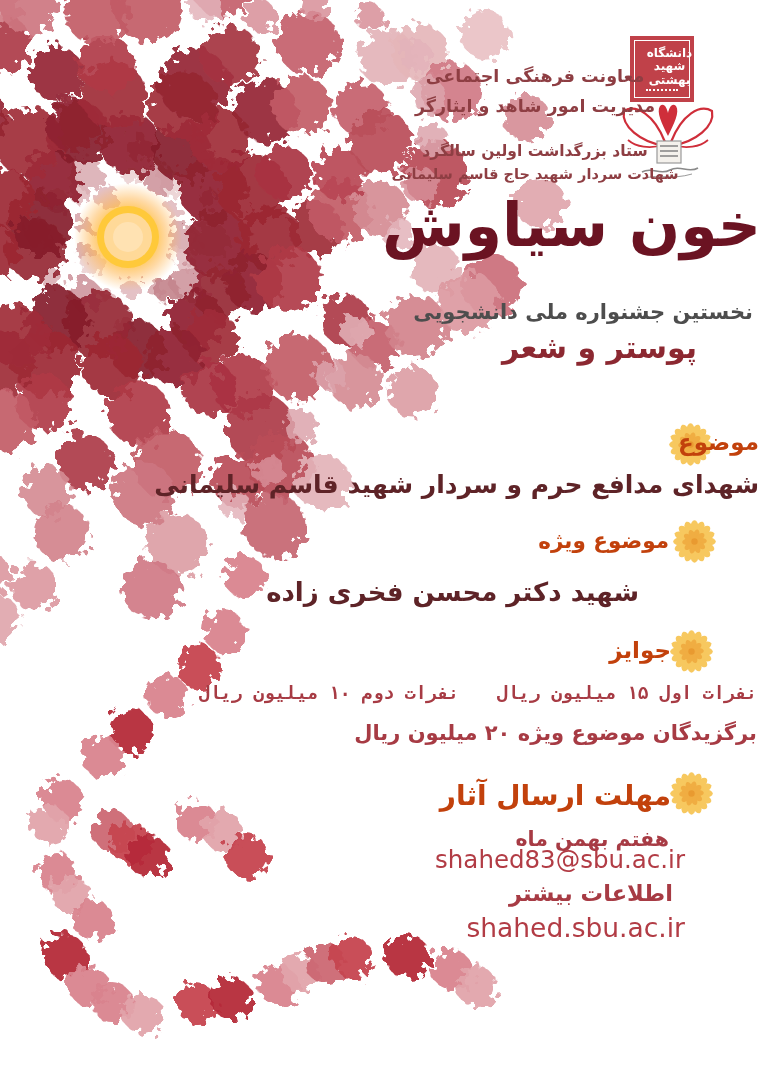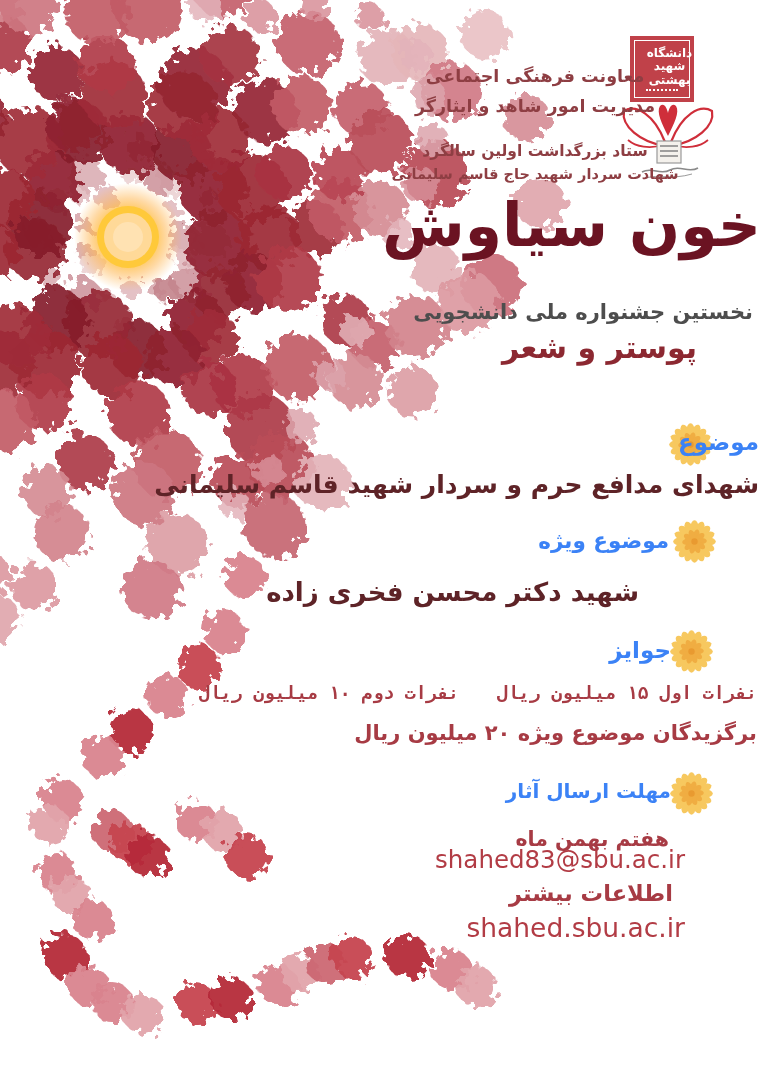--- a/index.html
+++ b/index.html
@@ -20,21 +20,21 @@
   #seal .seal-dots{width:60%;border-bottom:2px dotted #ffffff;margin-top:2px;}
   
   #lotus{position:absolute;left:616px;top:102px;z-index:2;}
   #stamp{position:absolute;left:638px;top:140px;z-index:2;}
   
   #main-title{right:2px;top:190px;font-size:60px;font-weight:bold;color:#6b1322;letter-spacing:1px;}
   #subtitle{right:10px;top:300px;font-size:21px;font-weight:bold;color:#4d4d4d;}
   #category{right:66px;top:330px;font-size:30px;font-weight:bold;color:#8c2831;}
   
   .flower-bullet{position:absolute;width:45px;height:45px;z-index:2;}
-  .sec-head{color:#3b82f6;font-weight:bold;}
+  .sec-head{color:#c2410c;font-weight:bold;}
   .sec-body{color:#5e2327;font-weight:bold;}
   .red-line{color:#a73b44;font-weight:bold;}
   .latin{direction:ltr;color:#b23c45;}
   .gap{display:inline-block;width:38px;}
 </style>
 </head>
 <body>
 
 <div id="poster">
 
@@ -429,20 +429,20 @@
           <ellipse cx="0" cy="-7" rx="3" ry="5.3" fill="#f0ad42" transform="rotate(123)"></ellipse>
           <ellipse cx="0" cy="-7" rx="3" ry="5.3" fill="#f0ad42" transform="rotate(159)"></ellipse>
           <ellipse cx="0" cy="-7" rx="3" ry="5.3" fill="#f0ad42" transform="rotate(195)"></ellipse>
           <ellipse cx="0" cy="-7" rx="3" ry="5.3" fill="#f0ad42" transform="rotate(231)"></ellipse>
           <ellipse cx="0" cy="-7" rx="3" ry="5.3" fill="#f0ad42" transform="rotate(267)"></ellipse>
           <ellipse cx="0" cy="-7" rx="3" ry="5.3" fill="#f0ad42" transform="rotate(303)"></ellipse>
           <ellipse cx="0" cy="-7" rx="3" ry="5.3" fill="#f0ad42" transform="rotate(339)"></ellipse>
         </g>
         <circle r="3.2" fill="#e99a30"></circle>
      </svg></span>
-  <div class="txt sec-head" style="right:92px;top:779px;font-size:20px;">مهلت ارسال آثار</div>
+  <div class="txt sec-head" style="right:92px;top:779px;font-size:28px;">مهلت ارسال آثار</div>
   <div class="txt red-line" style="right:94px;top:827px;font-size:20.5px;">هفتم بهمن ماه</div>
 
   <div class="txt latin" style="right:78px;top:845px;font-size:24.5px;">shahed83@sbu.ac.ir</div>
   <div class="txt red-line" style="right:90px;top:880px;font-size:22.5px;">اطلاعات بیشتر</div>
   <div class="txt latin" style="right:78px;top:912px;font-size:26.5px;">shahed.sbu.ac.ir</div>
 
 </div>
 
 </body></html>

